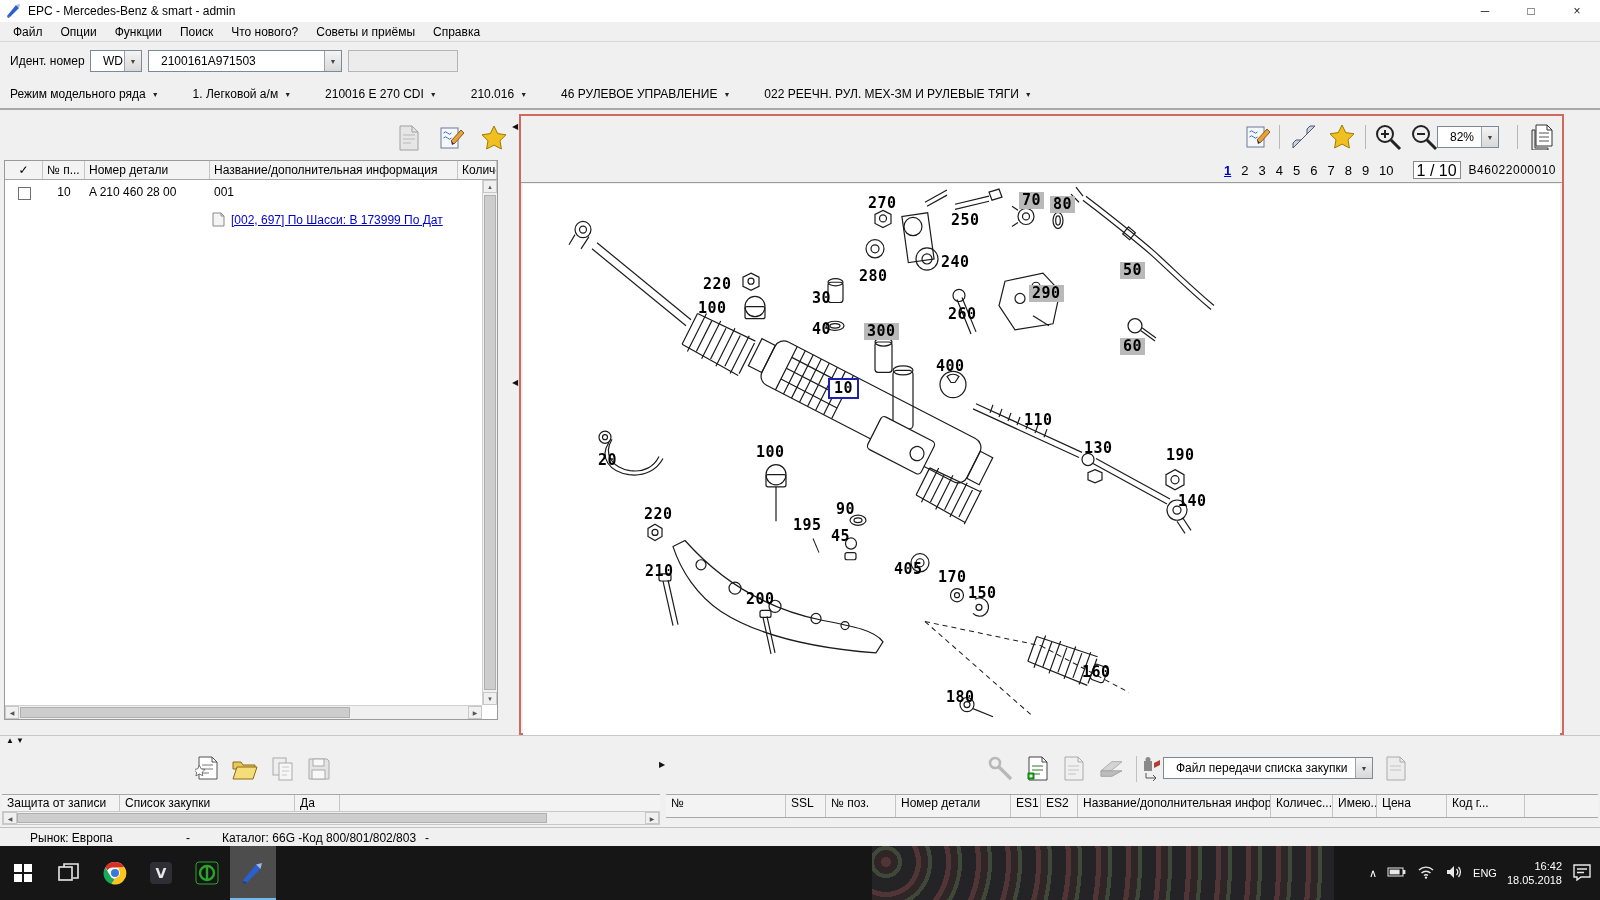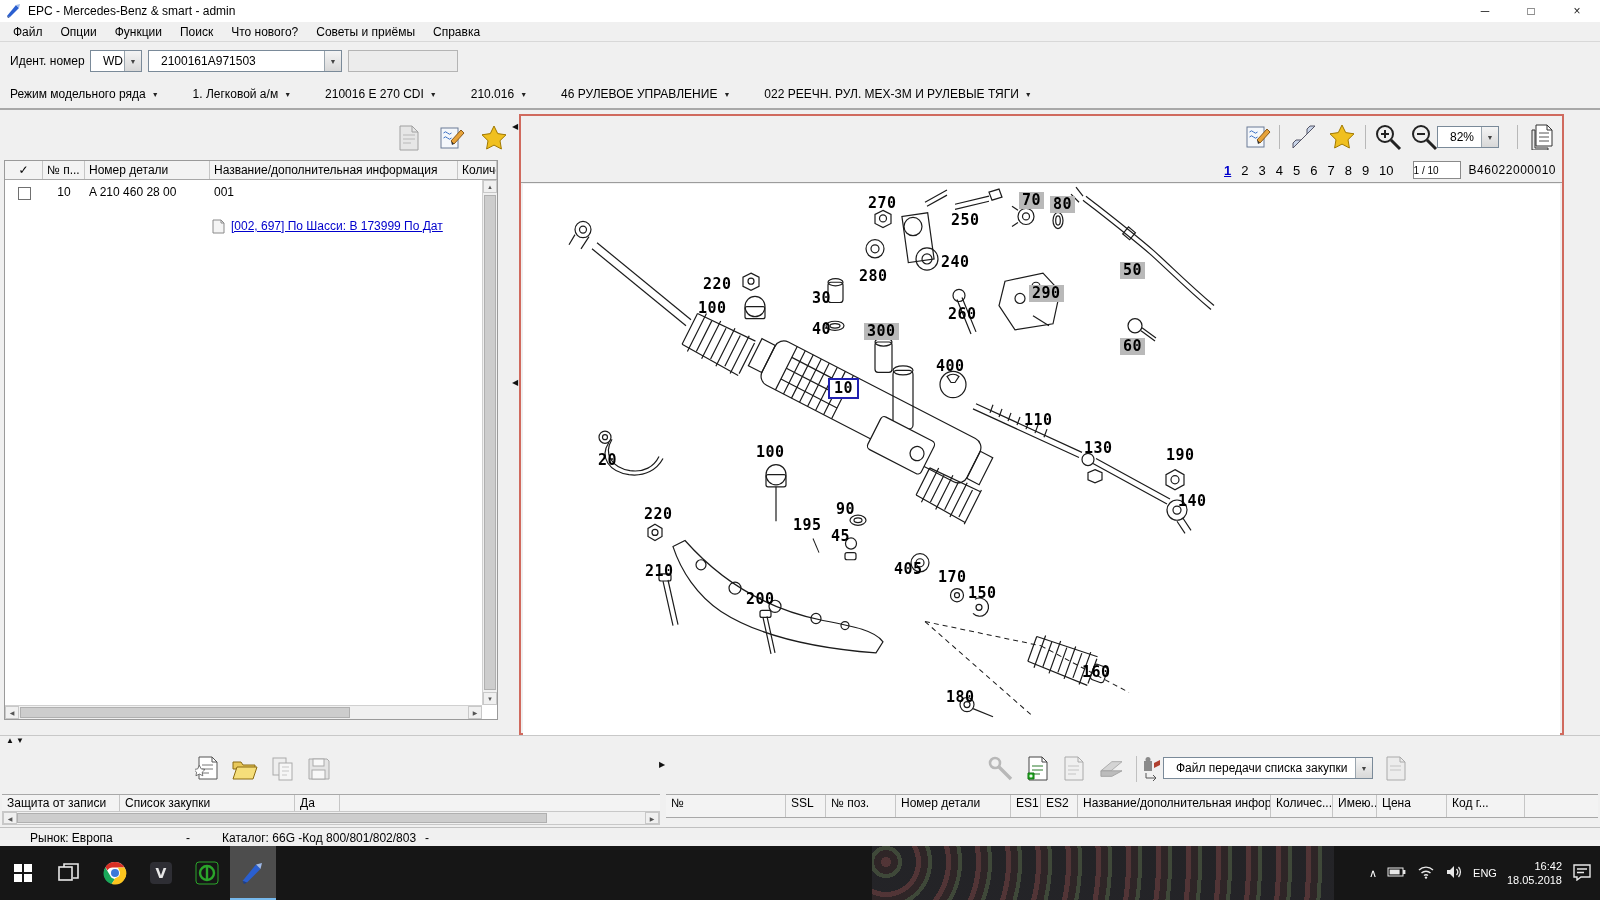--- a/index.html
+++ b/index.html
@@ -29,38 +29,38 @@
   #main{position:absolute;left:0;top:110px;width:1600px;height:625px;background:#f0f0f0;}
   #left-panel{position:absolute;left:2px;top:0;width:510px;height:625px;background:#f0f0f0;}
   .lp-icon{position:absolute;top:14px;width:28px;height:28px;display:flex;align-items:center;justify-content:center;}
   #lp-table{position:absolute;left:2px;top:50px;width:494px;height:560px;background:#fff;border:1px solid #9a9a9a;}
   #lp-header{display:flex;height:19px;background:#f3f3f3;border-bottom:1px solid #a8a8a8;}
   .lph{border-right:1px solid #c6c6c6;padding:2px 4px;font-size:12px;white-space:nowrap;overflow:hidden;}
   .lph.c0{width:38px;text-align:center;}.lph.c1{width:42px;}.lph.c2{width:125px;}.lph.c3{width:248px;}.lph.c4{flex:1;}
   #lp-row{display:flex;border-bottom:0;padding-top:5px;}
   .lpc{padding:0 4px;font-size:12px;}
   .cb{width:13px;height:13px;border:1px solid #707070;background:#fff;margin:2px auto 0;}
-  #lp-footnote{display:flex;margin:19px 0 0 207px;}
+  #lp-footnote{display:flex;align-items:center;margin:12px 0 0 207px;}
   #lp-footnote a{color:#0000cc;text-decoration:underline;font-size:12px;margin-left:6px;}
   .vscroll{position:absolute;right:0;top:19px;bottom:14px;width:15px;background:#f0f0f0;border-left:1px solid #d0d0d0;}
   .hscroll{position:absolute;left:0;bottom:0;height:14px;background:#f0f0f0;border-top:1px solid #d0d0d0;}
   .sbtn{position:absolute;width:14px;height:13px;background:#f0f0f0;border:1px solid #c8c8c8;display:flex;align-items:center;justify-content:center;font-size:6px;color:#555;}
   .sthumb{position:absolute;background:#cdcdcd;border:1px solid #b0b0b0;}
   #vsplit{position:absolute;left:512px;top:0;width:7px;height:625px;background:#f0f0f0;}
   #vsplit .arr{position:absolute;left:0;font-size:8px;color:#111;}
   
   #right-panel{position:absolute;left:519px;top:4px;width:1045px;height:621px;background:#f0f0f0;border:2px solid #d06a5e;}
   #rp-toolbar{position:absolute;left:0;top:0;width:100%;height:40px;}
   .rp-icon{position:absolute;top:6px;width:30px;height:30px;display:flex;align-items:center;justify-content:center;}
   .rp-sep{position:absolute;top:9px;width:1px;height:24px;background:#b8b8b8;}
   #zoom-combo{left:916px;top:10px;width:62px;}
   #rp-pagerow{position:absolute;left:0;top:42px;width:100%;height:25px;border-bottom:1px solid #9c9c9c;display:flex;align-items:center;justify-content:flex-end;padding-right:6px;}
   .page{margin:0 5px;font-size:13px;}
   .page.cur{color:#0000cc;font-weight:bold;text-decoration:underline;}
-  #page-indicator{width:48px;height:18px;border:1px solid #8a8a8a;background:#fff;text-align:left;font-size:10px;margin:0 8px 0 14px;line-height:17px;}
+  #page-indicator{width:48px;height:18px;border:1px solid #8a8a8a;background:#fff;text-align:center;font-size:16px;margin:0 8px 0 14px;line-height:17px;}
   #drawing-number{font-size:12px;letter-spacing:.5px;}
   #rp-image{position:absolute;left:2px;top:68px;width:1037px;height:554px;background:#fff;overflow:hidden;}
   #diagram-svg{position:absolute;left:0;top:0;width:100%;height:100%;}
   .callout{position:absolute;font-family:"DejaVu Sans Mono",monospace;font-size:15px;font-weight:bold;line-height:17px;letter-spacing:.5px;}
   .callout.hl{background:#b9b9b9;padding:0 3px;}
   .callout.sel{border:2px solid #2020b0;background:#fff;padding:0 4px;}
   
   #hsplit{position:absolute;left:0;top:735px;width:1600px;height:11px;background:#f0f0f0;border-top:1px solid #c8c8c8;}
   #hsplit .arrs{position:absolute;left:6px;top:0;font-size:8px;color:#111;letter-spacing:2px;}
   

